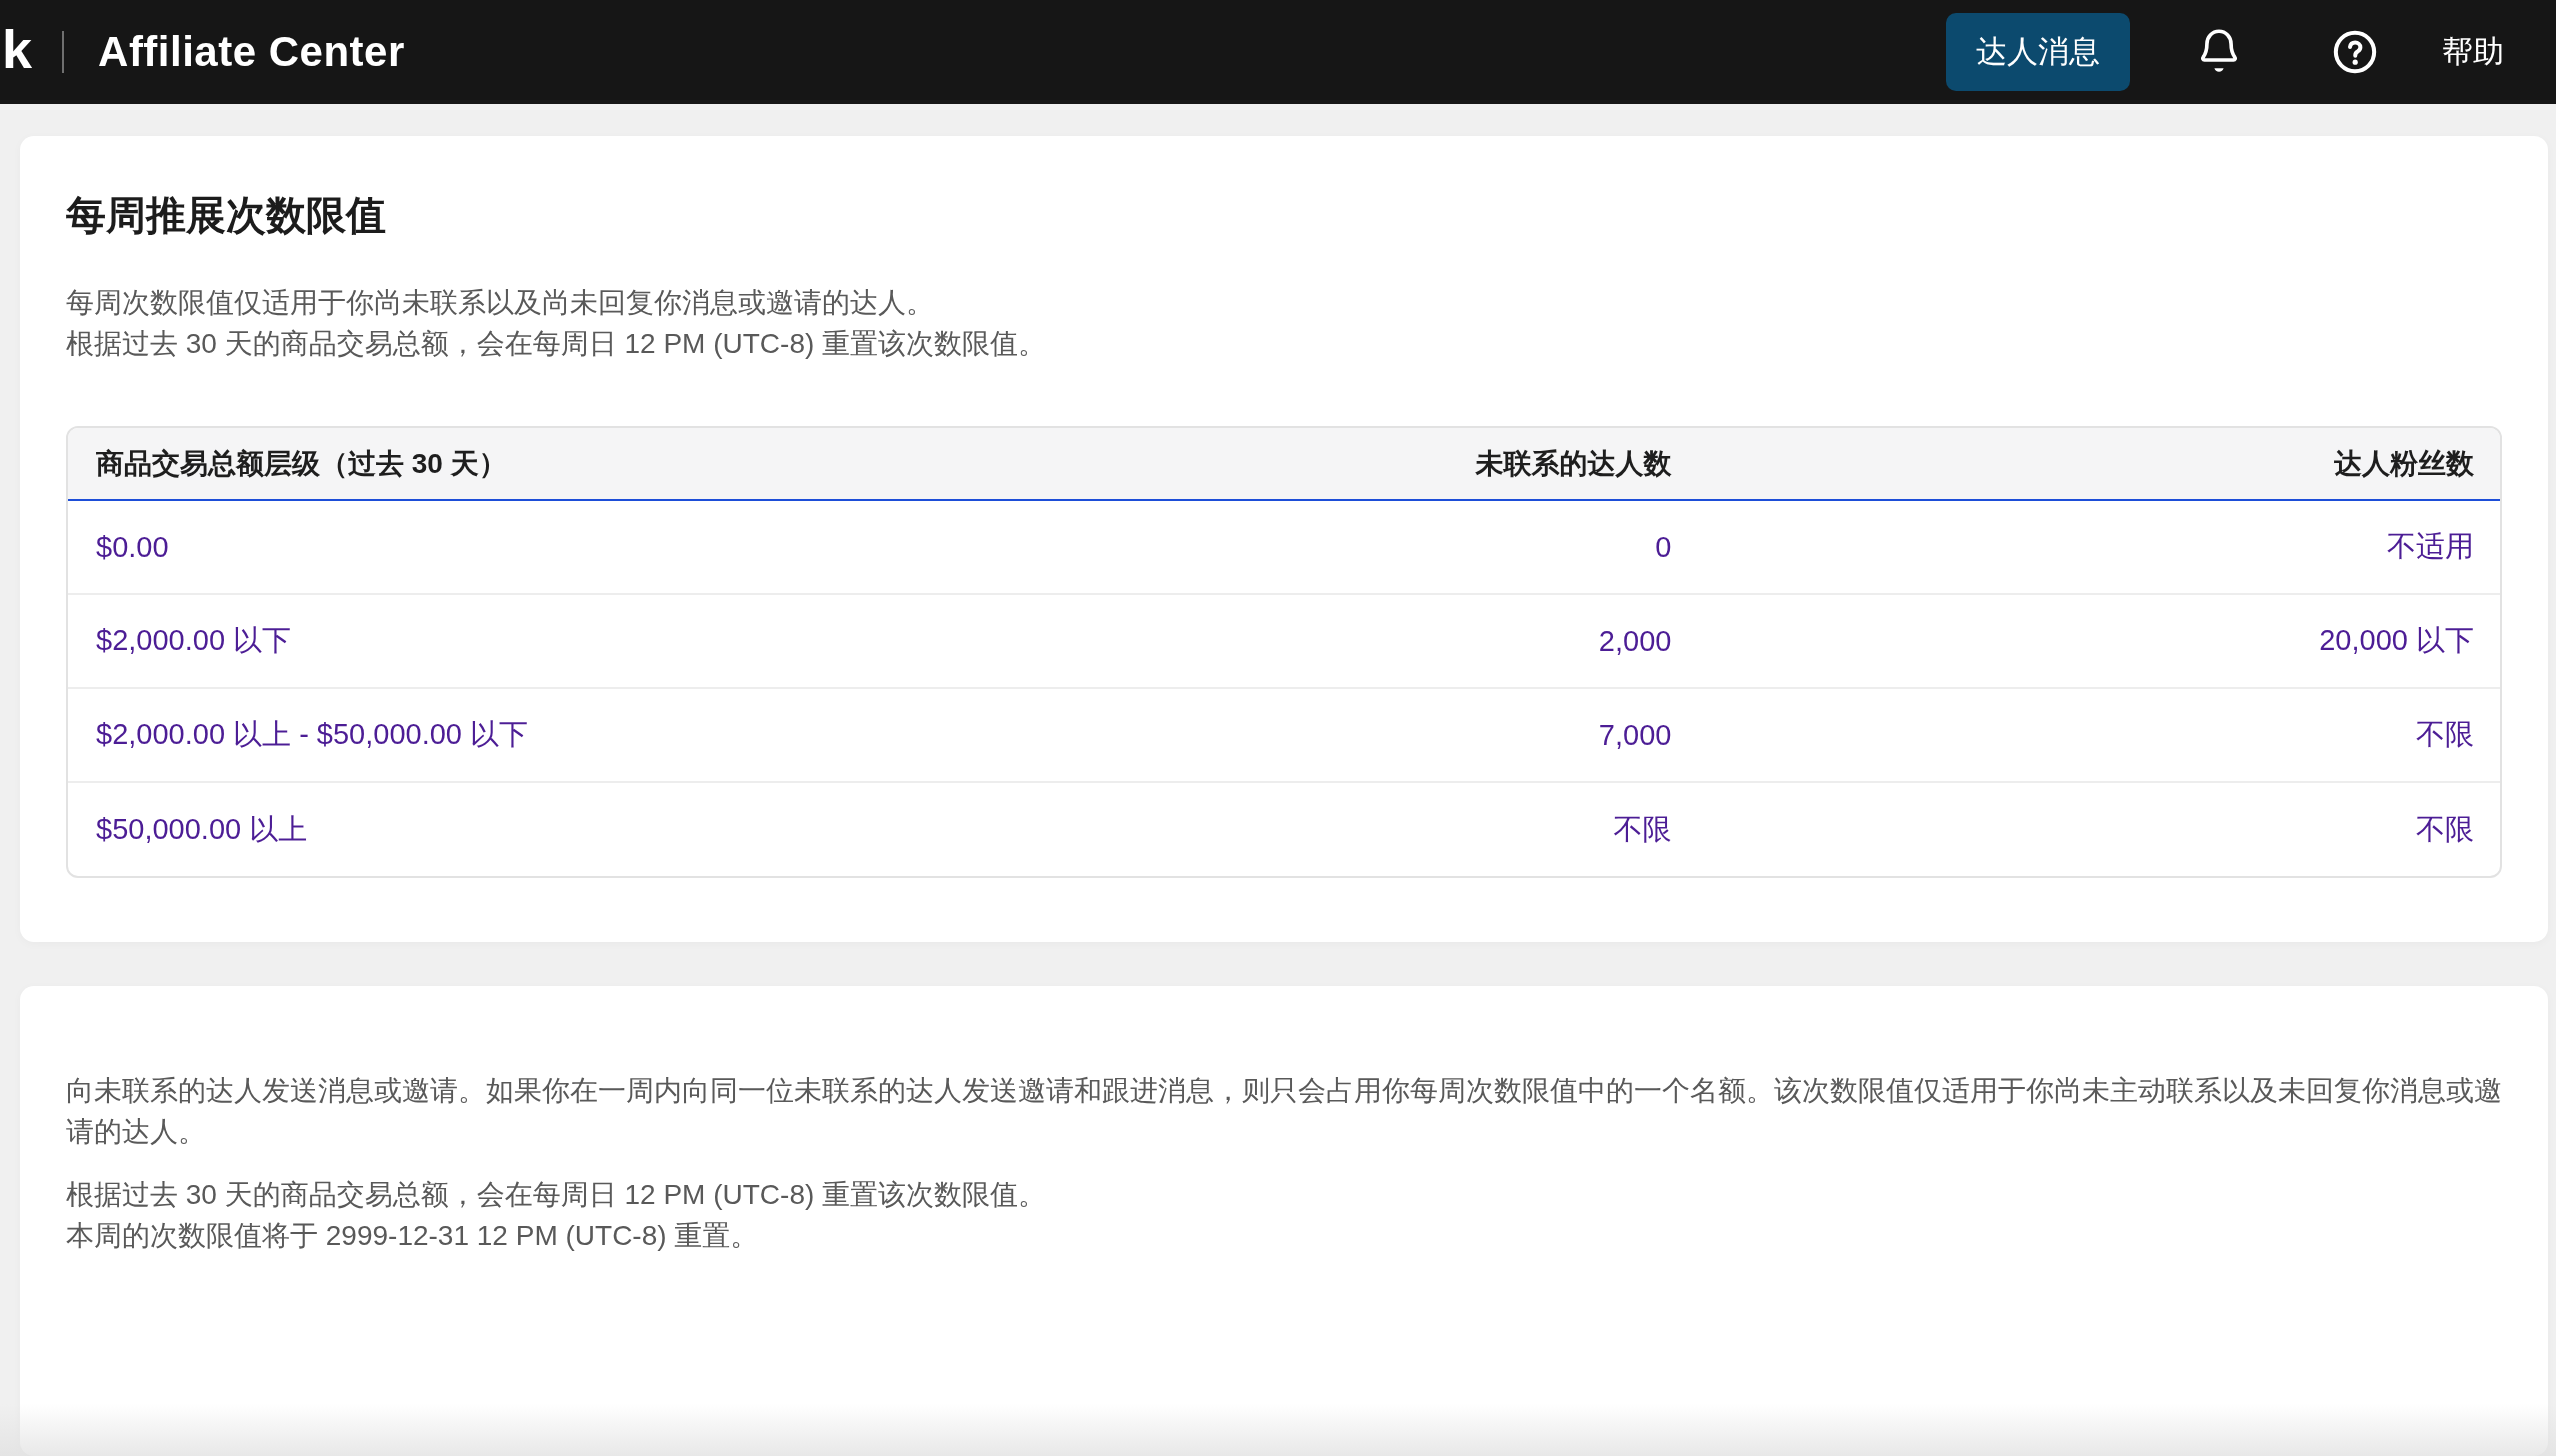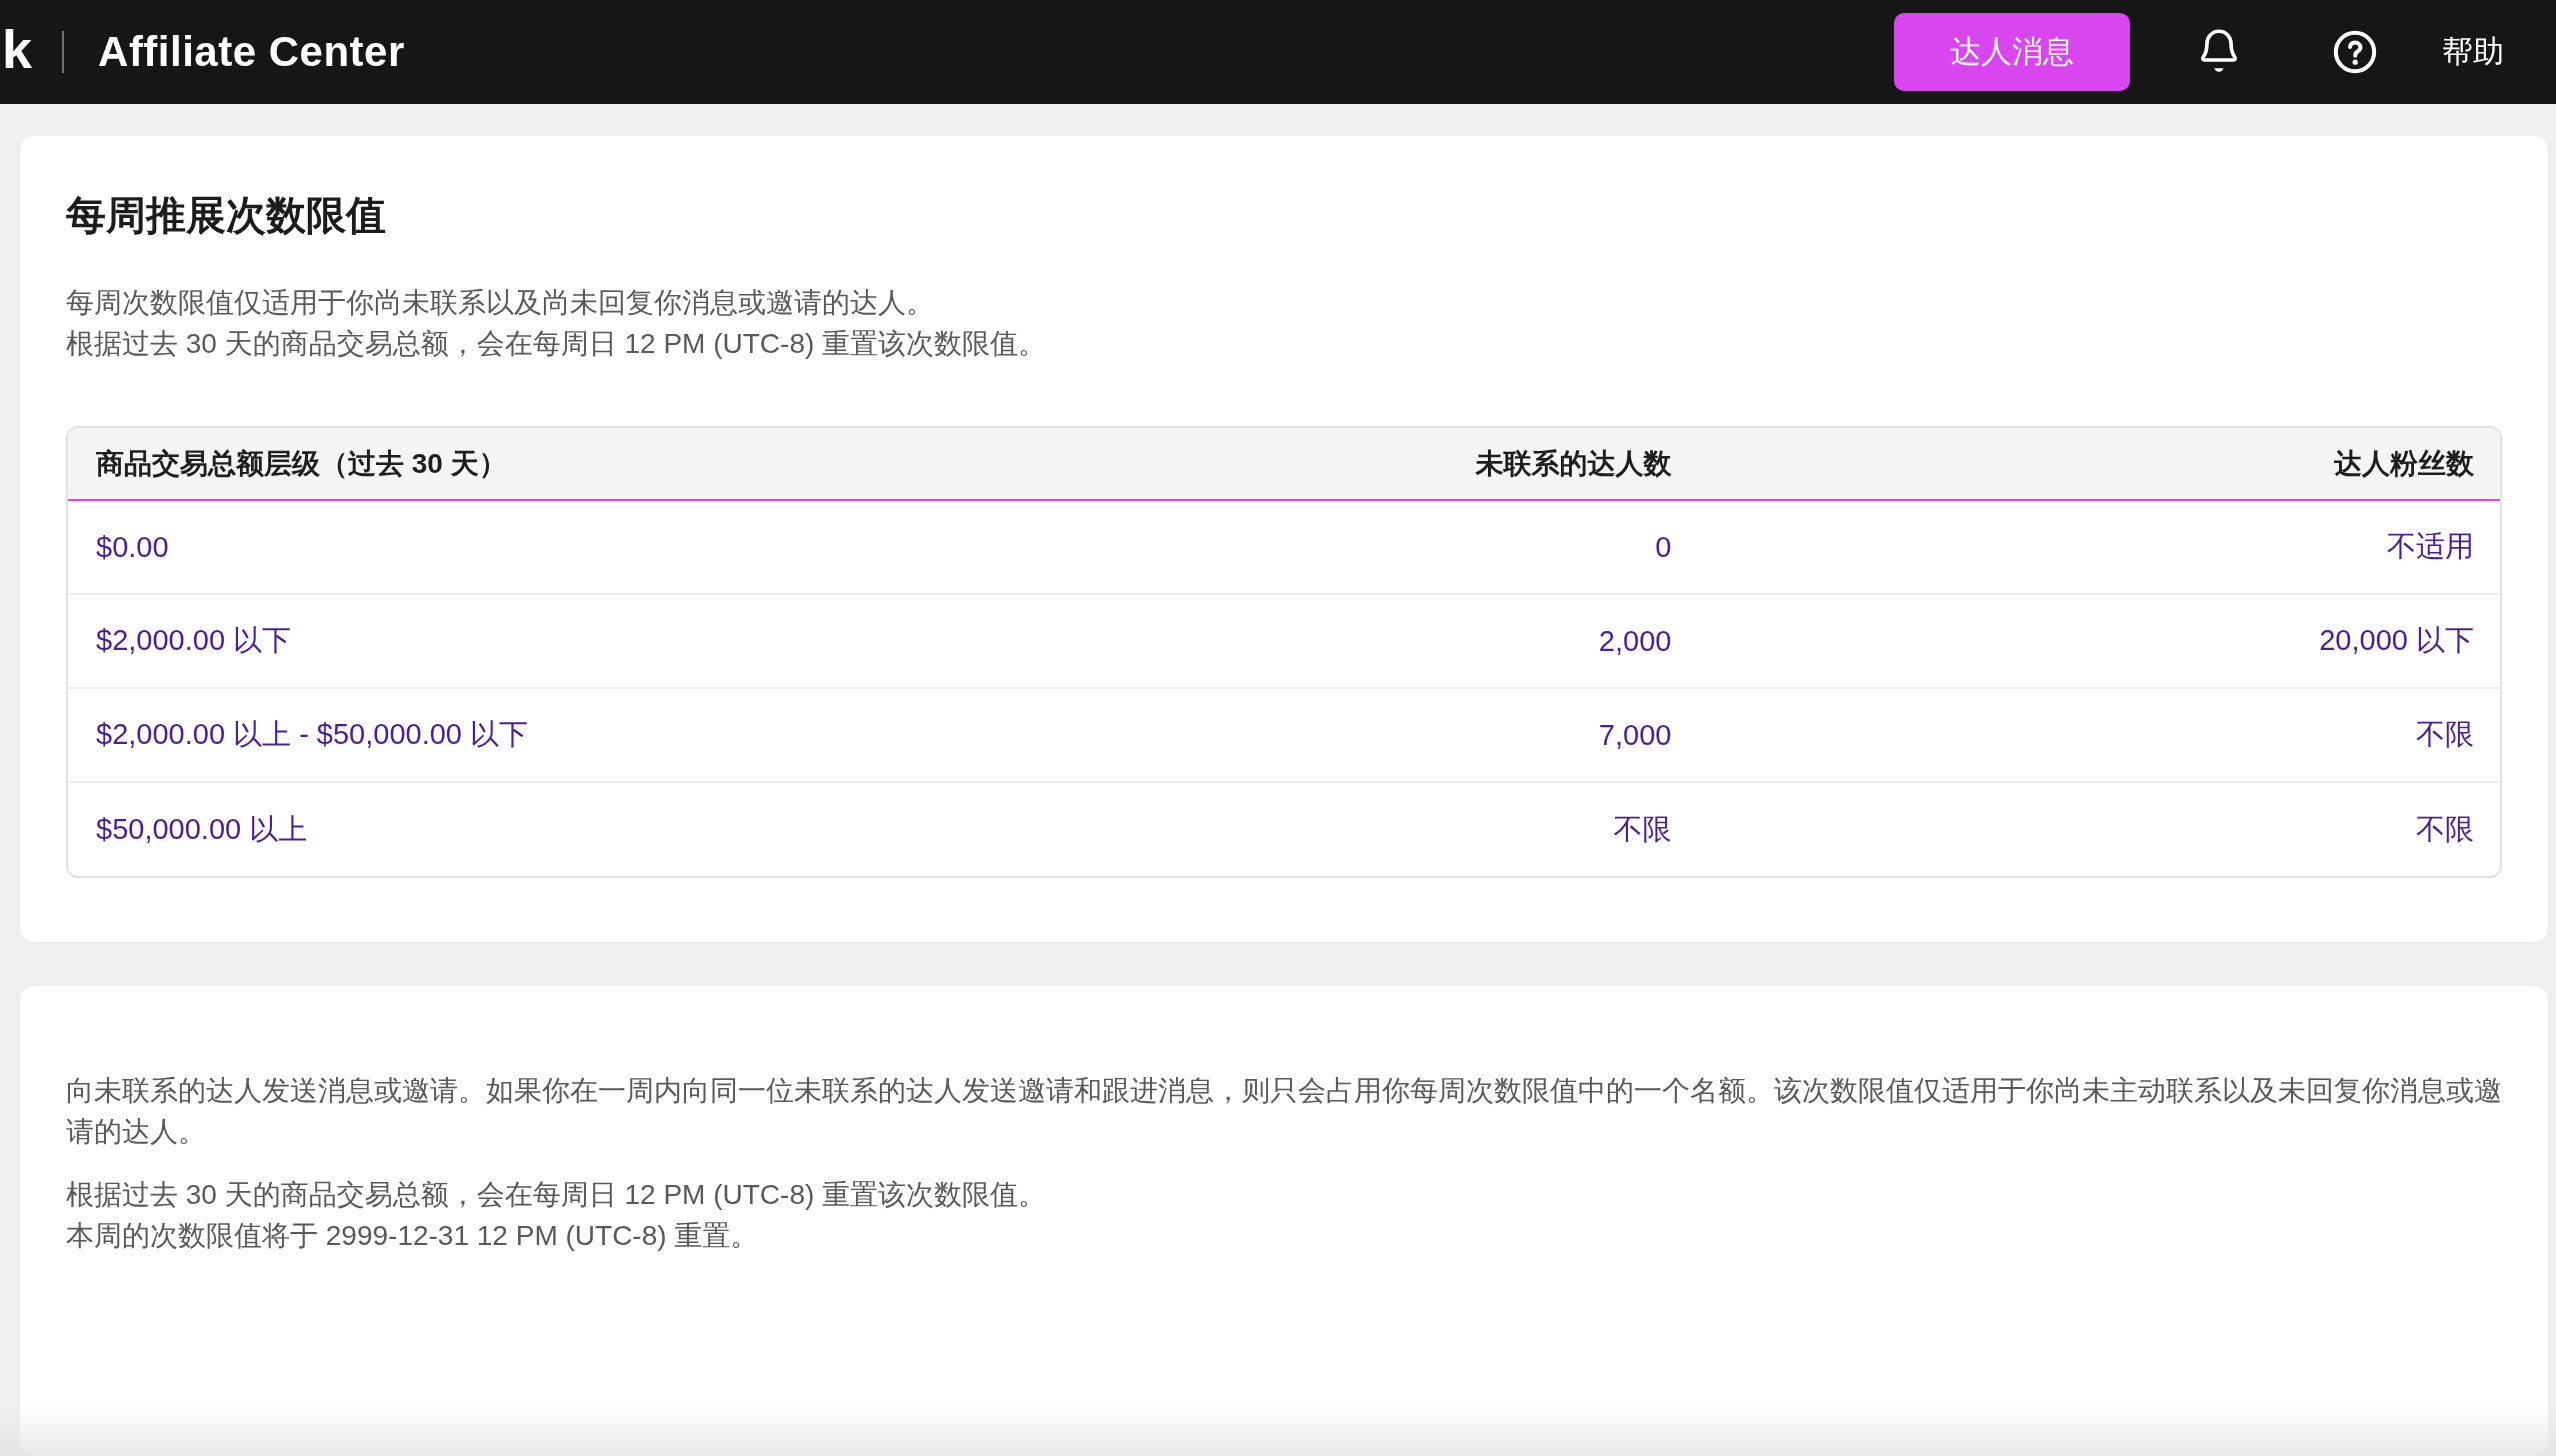--- a/index.html
+++ b/index.html
@@ -39,24 +39,24 @@
     color: #ffffff;
     font-size: 42px;
     font-weight: 600;
     margin-left: 34px;
     letter-spacing: 0.5px;
     white-space: nowrap;
   }
   .topbar-spacer { flex: 1; }
   .creator-msg-btn {
     height: 78px;
-    padding: 0 56px;
+    padding: 0 30px;
     border: none;
     border-radius: 10px;
-    background: #d946ef;
+    background: #0c4a6e;
     color: #ffffff;
     font-size: 31px;
     font-weight: 500;
     font-family: inherit;
     display: flex;
     align-items: center;
     cursor: pointer;
     white-space: nowrap;
   }
   .bell-wrap {
@@ -121,21 +121,21 @@
     table-layout: fixed;
   }
   .limits-table thead th {
     background: #f5f5f6;
     height: 72px;
     font-size: 28px;
     font-weight: 700;
     color: #1e1e1e;
     text-align: left;
     padding: 0 26px 0 28px;
-    border-bottom: 2px solid #d946ef;
+    border-bottom: 2px solid #1d4ed8;
     white-space: nowrap;
   }
   .limits-table tbody td {
     height: 94px;
     font-size: 29px;
     color: #4c1d95;
     padding: 0 26px 0 28px;
     white-space: nowrap;
   }
   .limits-table tbody tr + tr td {

